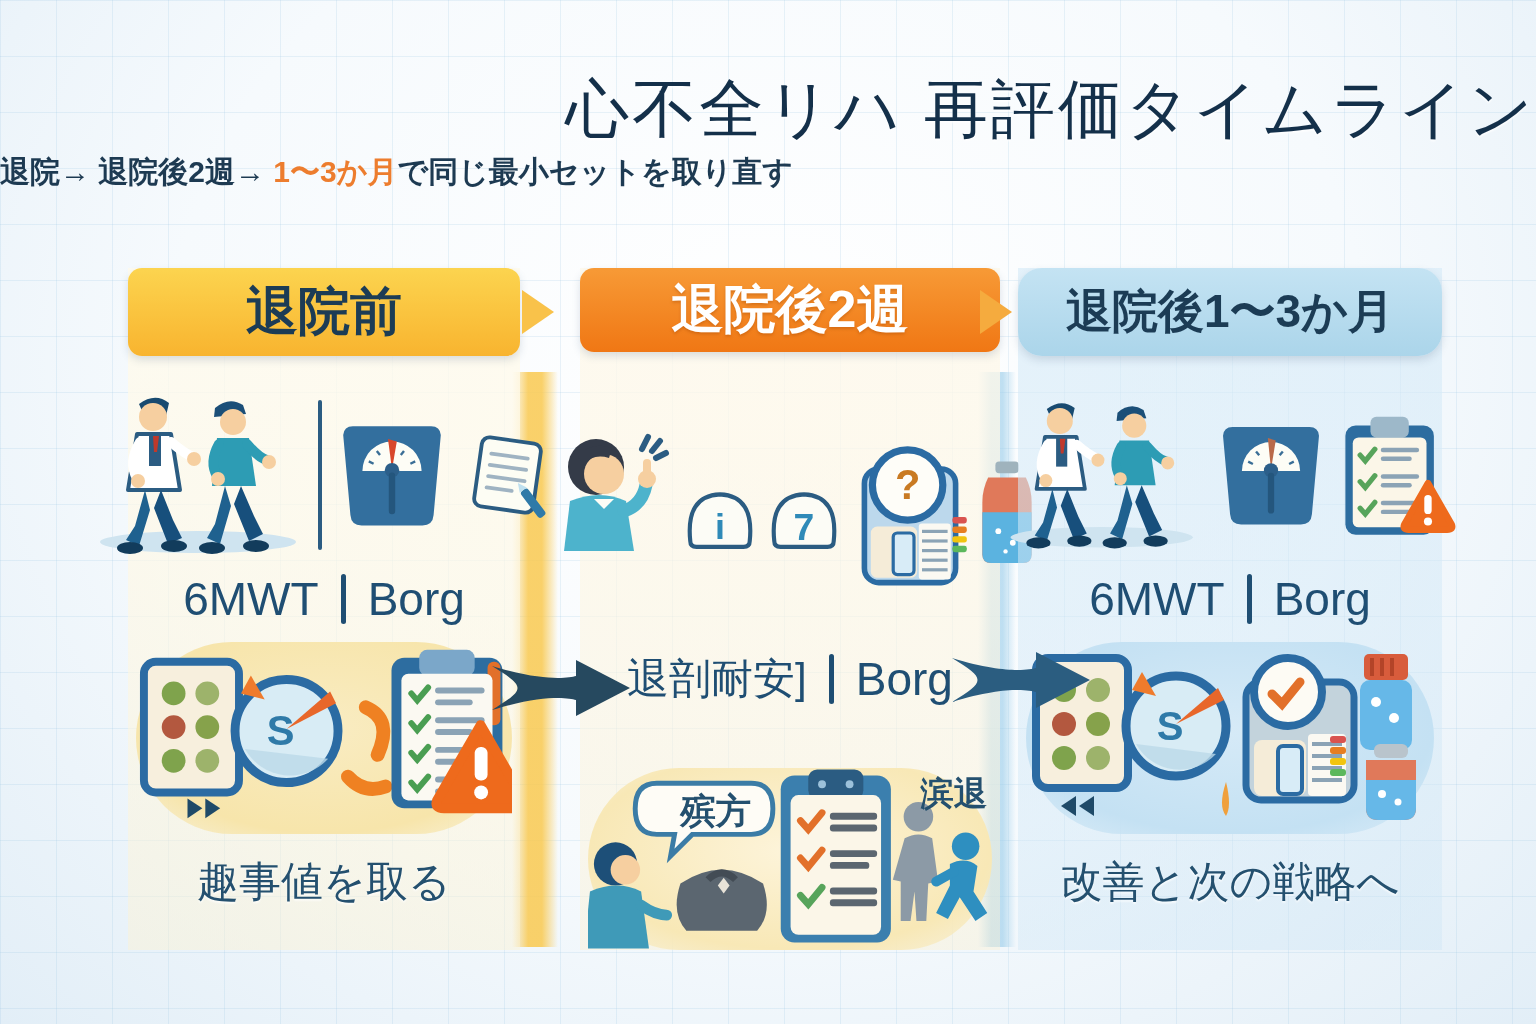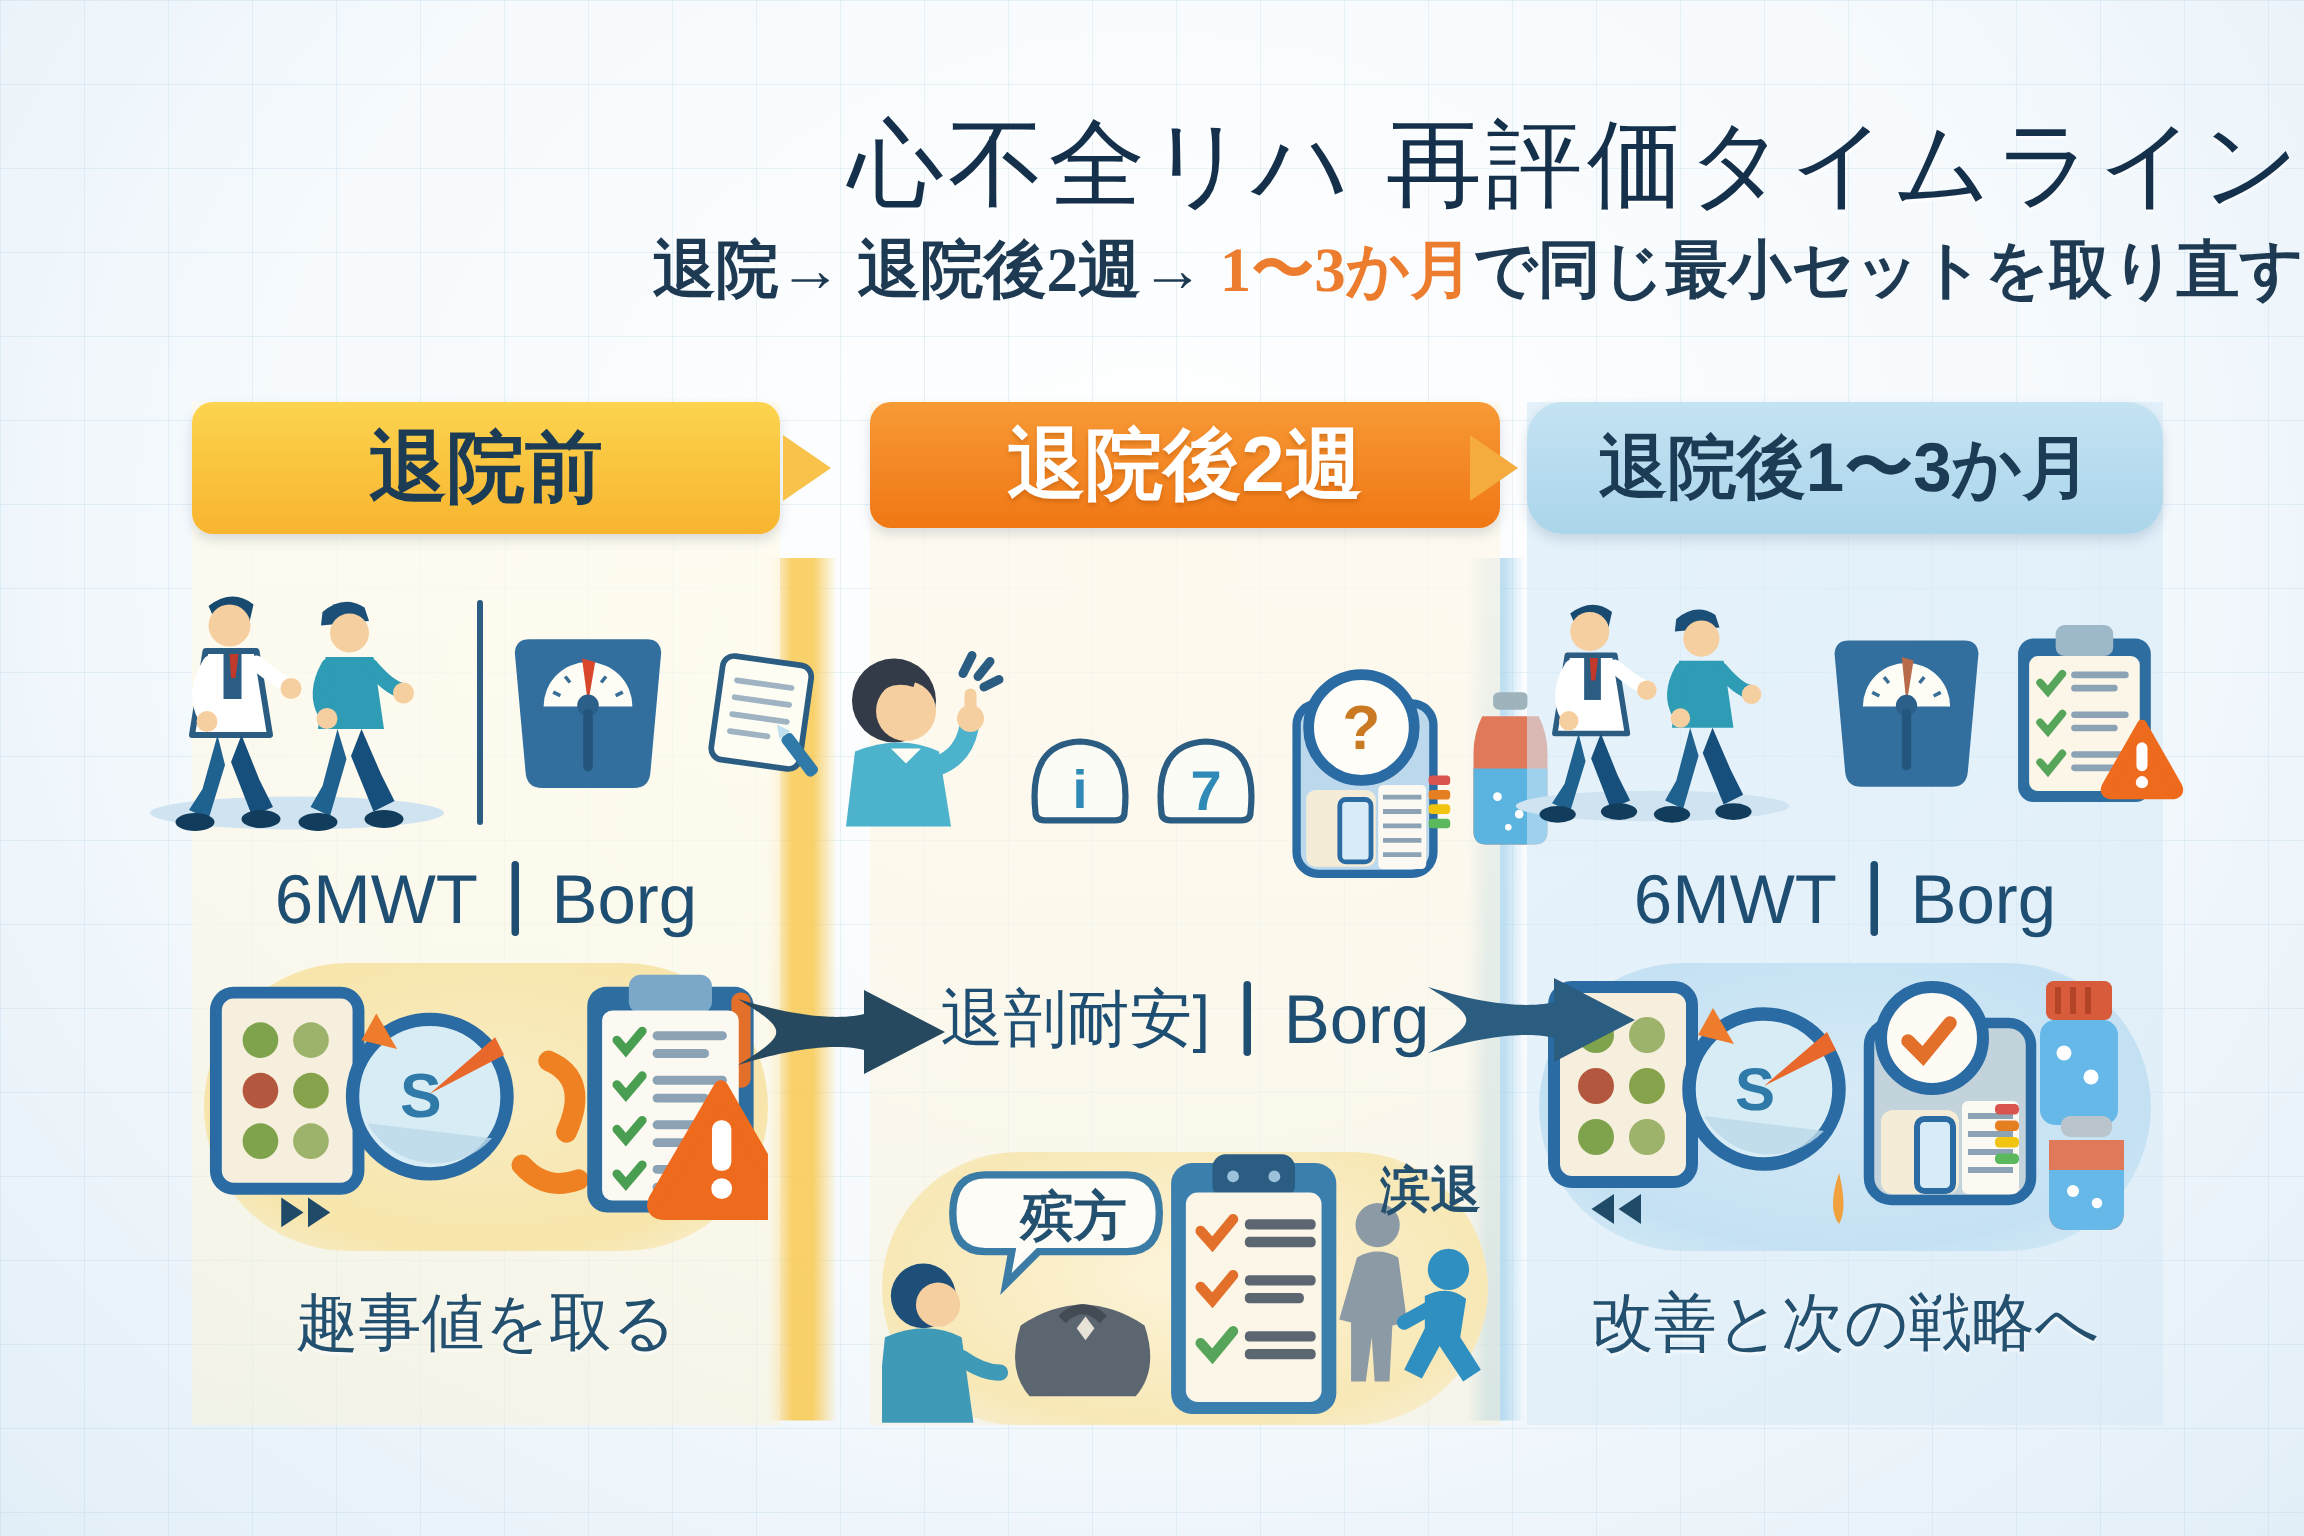--- a/index.html
+++ b/index.html
@@ -19,21 +19,21 @@
   }
   .title{
     position:absolute; top:52px; left:0; width:100%;
     text-align:right; font-size:64px; font-weight:400;
     color:#14304a; letter-spacing:3px;
     text-shadow:0 2px 2px rgba(255,255,255,.8);
     margin-top:14px;
   }
   .subtitle{
     position:absolute; top:152px; left:0; width:100%;
-    text-align:right; font-size:42px; font-weight:800; color:#1d3a52;font-family:Liberation Serif, serif;
+    text-align:left; font-size:30px; font-weight:800; color:#1d3a52;
   }
   .subtitle .hl{ color:#ed7d2e; }
 
   
   .stripe{ position:absolute; top:372px; height:575px; pointer-events:none; }
   .stripe-yellow{
     left:512px; width:46px;
     background:linear-gradient(90deg, rgba(249,206,96,0) 0%, rgba(249,201,80,.85) 35%, rgba(249,201,80,.85) 65%, rgba(249,206,96,0) 100%);
   }
   .stripe-blue{

